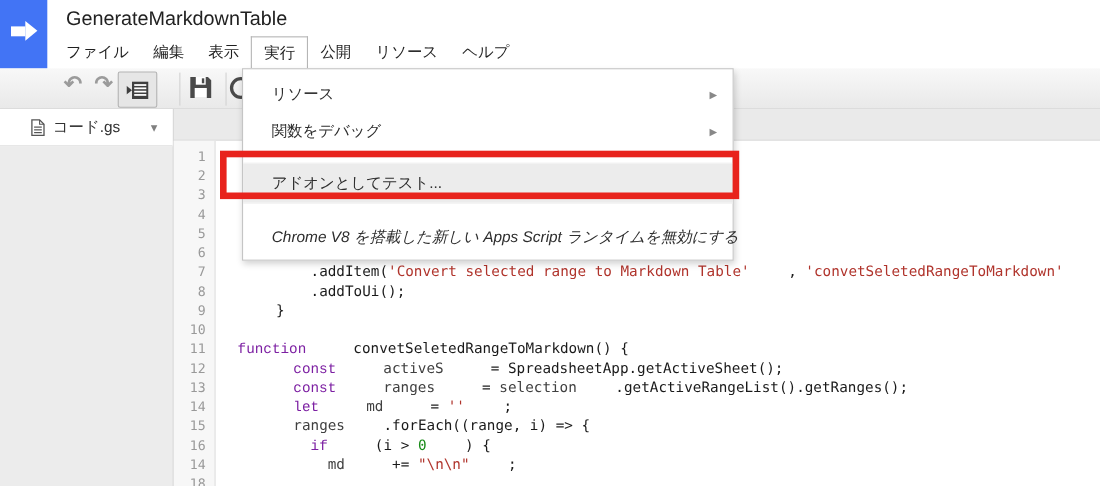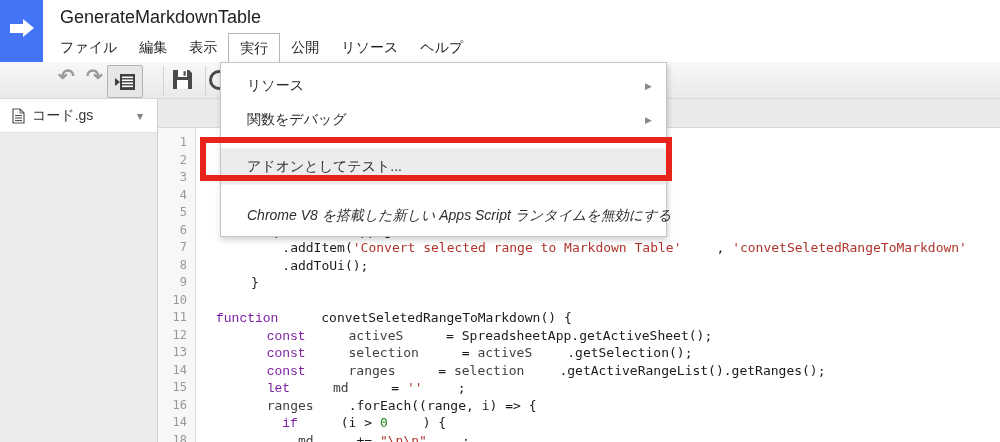--- a/index.html
+++ b/index.html
@@ -29,21 +29,21 @@
   .tb-panel-btn { position:absolute; left:107px; top:65px; width:36px; height:33px; border:1px solid #b3b3b3;
                   border-radius:2px; background:#e6e6e6; display:flex; align-items:center; justify-content:center; z-index:4; }
   .tb-sep { position:absolute; top:66px; width:1px; height:30px; background:#d2d2d2; z-index:4; }
   .tb-save { position:absolute; left:172px; top:69px; z-index:4; }
   .tb-run-partial { position:absolute; left:209px; top:70px; width:20px; height:20px;
                     border:3px solid #4a4a4a; border-radius:50%; z-index:5; background:transparent; }
 
   
   .sidebar { position:absolute; top:99px; left:0; width:158px; bottom:0; background:#ececec;
              border-right:1px solid #cfcfcf; z-index:1; }
-  .file-row { height:34px; background:#fff; border-bottom:1px solid #e2e2e2; display:flex; align-items:center; padding-left:12px; }
+  .file-row { height:34px; background:#fff; border-bottom:1px solid #e2e2e2; display:flex; align-items:center; padding-left:28px; }
   .file-label { font-size:14px; color:#333; margin-left:7px; }
   .file-caret { margin-left:auto; margin-right:14px; color:#808080; font-size:12px; }
 
   
   .tabstrip { position:absolute; top:99px; left:158px; right:0; height:29px; background:#eaeaea;
               border-bottom:1px solid #d8d8d8; z-index:1; }
   .codearea { position:absolute; top:128px; left:158px; right:0; bottom:0; background:#fff; z-index:1; }
   .gutter { position:absolute; left:0; top:0; bottom:0; width:38px; background:#f7f7f7;
             border-right:1px solid #e0e0e0; padding-top:6px; }
   .gutter div { height:17.5px; line-height:17.5px; font-family:"DejaVu Sans Mono",monospace; font-size:12px;
@@ -161,21 +161,20 @@
       <div class="ln"></div>
       <div class="ln"></div>
       <div class="ln"></div>
       <div class="ln"><span class="tk-p">  SpreadsheetApp.getUi().createAddonMenu()</span></div>
       <div class="ln"><span class="tk-p">    .addItem(</span><span class="tk-s">'Convert selected range to Markdown Table'</span><span class="tk-p">, </span><span class="tk-s">'convetSeletedRangeToMarkdown'</span><span class="tk-p">)</span></div>
       <div class="ln"><span class="tk-p">    .addToUi();</span></div>
       <div class="ln"><span class="tk-p">}</span></div>
       <div class="ln"></div>
       <div class="ln"><span class="tk-k">function</span><span class="tk-p"> convetSeletedRangeToMarkdown() {</span></div>
       <div class="ln"><span class="tk-p">  </span><span class="tk-k">const</span><span class="tk-p"> </span><span class="tk-v">activeS</span><span class="tk-p"> = SpreadsheetApp.getActiveSheet();</span></div>
-      <div class="ln"><span class="tk-p">  </span><span class="tk-k">const</span><span class="tk-p"> </span><span class="tk-v">selection</span><span class="tk-p"> = </span><span class="tk-v">activeS</span><span class="tk-p">.getSelection();</span></div>
       <div class="ln"><span class="tk-p">  </span><span class="tk-k">const</span><span class="tk-p"> </span><span class="tk-v">ranges</span><span class="tk-p"> = </span><span class="tk-v">selection</span><span class="tk-p">.getActiveRangeList().getRanges();</span></div>
       <div class="ln"><span class="tk-p">  </span><span class="tk-k">let</span><span class="tk-p"> </span><span class="tk-v">md</span><span class="tk-p"> = </span><span class="tk-s">''</span><span class="tk-p">;</span></div>
       <div class="ln"><span class="tk-p">  </span><span class="tk-v">ranges</span><span class="tk-p">.forEach((range, i) =&gt; {</span></div>
       <div class="ln"><span class="tk-p">    </span><span class="tk-k">if</span><span class="tk-p"> (i &gt; </span><span class="tk-n">0</span><span class="tk-p">) {</span></div>
       <div class="ln"><span class="tk-p">      </span><span class="tk-v">md</span><span class="tk-p"> += </span><span class="tk-s">"\n\n"</span><span class="tk-p">;</span></div>
     </div>
 </div>
 
 <div class="menu">
     <div class="menu-item">

